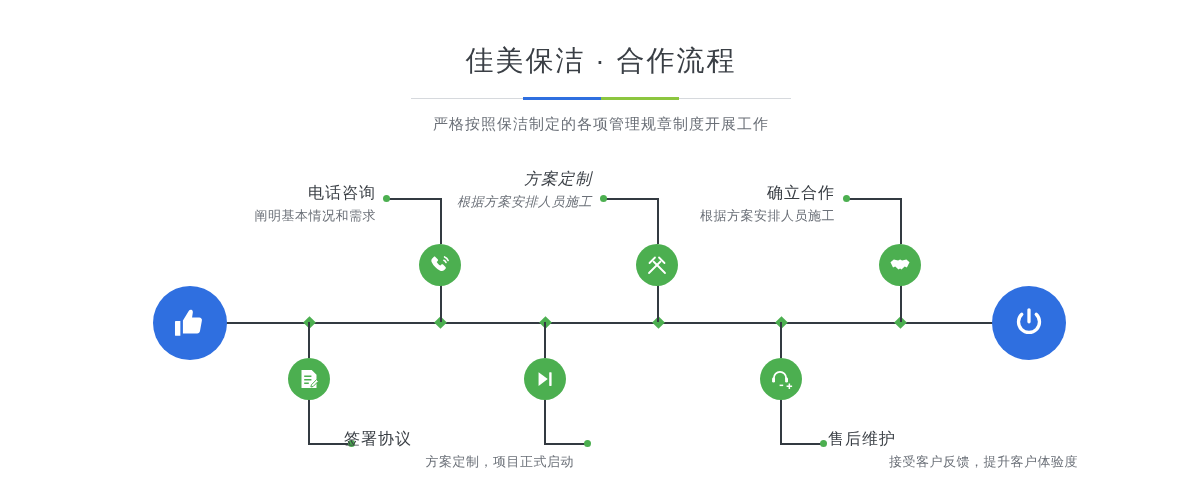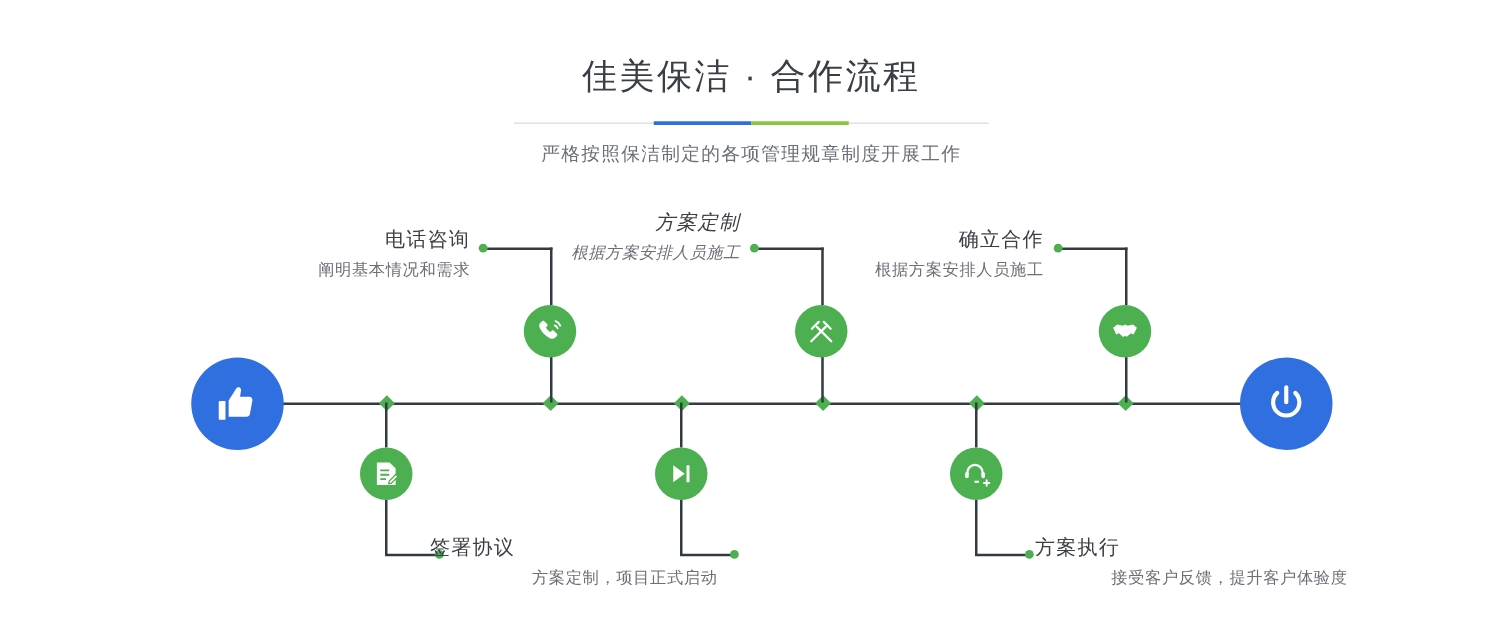--- a/index.html
+++ b/index.html
@@ -307,18 +307,18 @@
           <path d="M4 11a7 7 0 0 1 14 0v1.4h-1.8V11a5.2 5.2 0 1 0-10.4 0v1.4H4z"></path>
           <rect x="3.1" y="10.6" width="2.9" height="5" rx="1.4"></rect>
           <rect x="16.1" y="10.6" width="2.9" height="5" rx="1.4"></rect>
           <path d="M10.6 17.6h3.6v1.5h-3.6z"></path>
           <path d="M19.6 16.6h1.5v2h2v1.5h-2v2h-1.5v-2h-2v-1.5h2z"></path>
         </svg>
       </span>
     </div>
 
     <div class="lbl left-align" style="left:828px; top:428px; width:250px;">
-      <div class="lbl-title">方案执行</div>
+      <div class="lbl-title">售后维护</div>
       <div class="lbl-desc">接受客户反馈，提升客户体验度</div>
     </div>
 
   </div>
 </div>
 
 </body></html>

